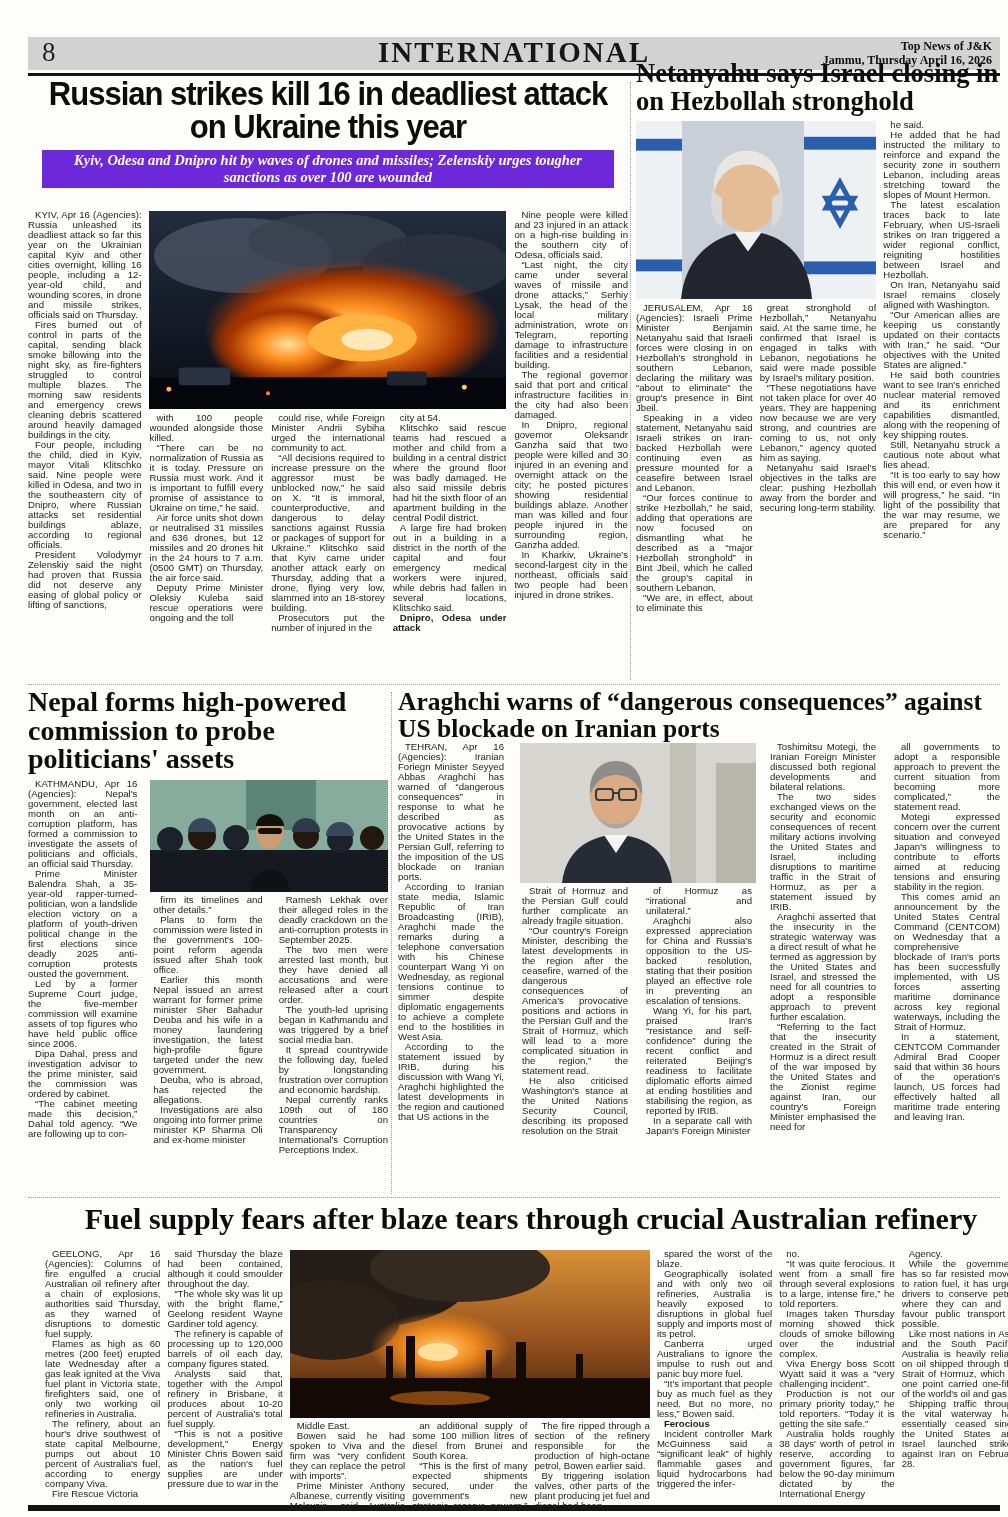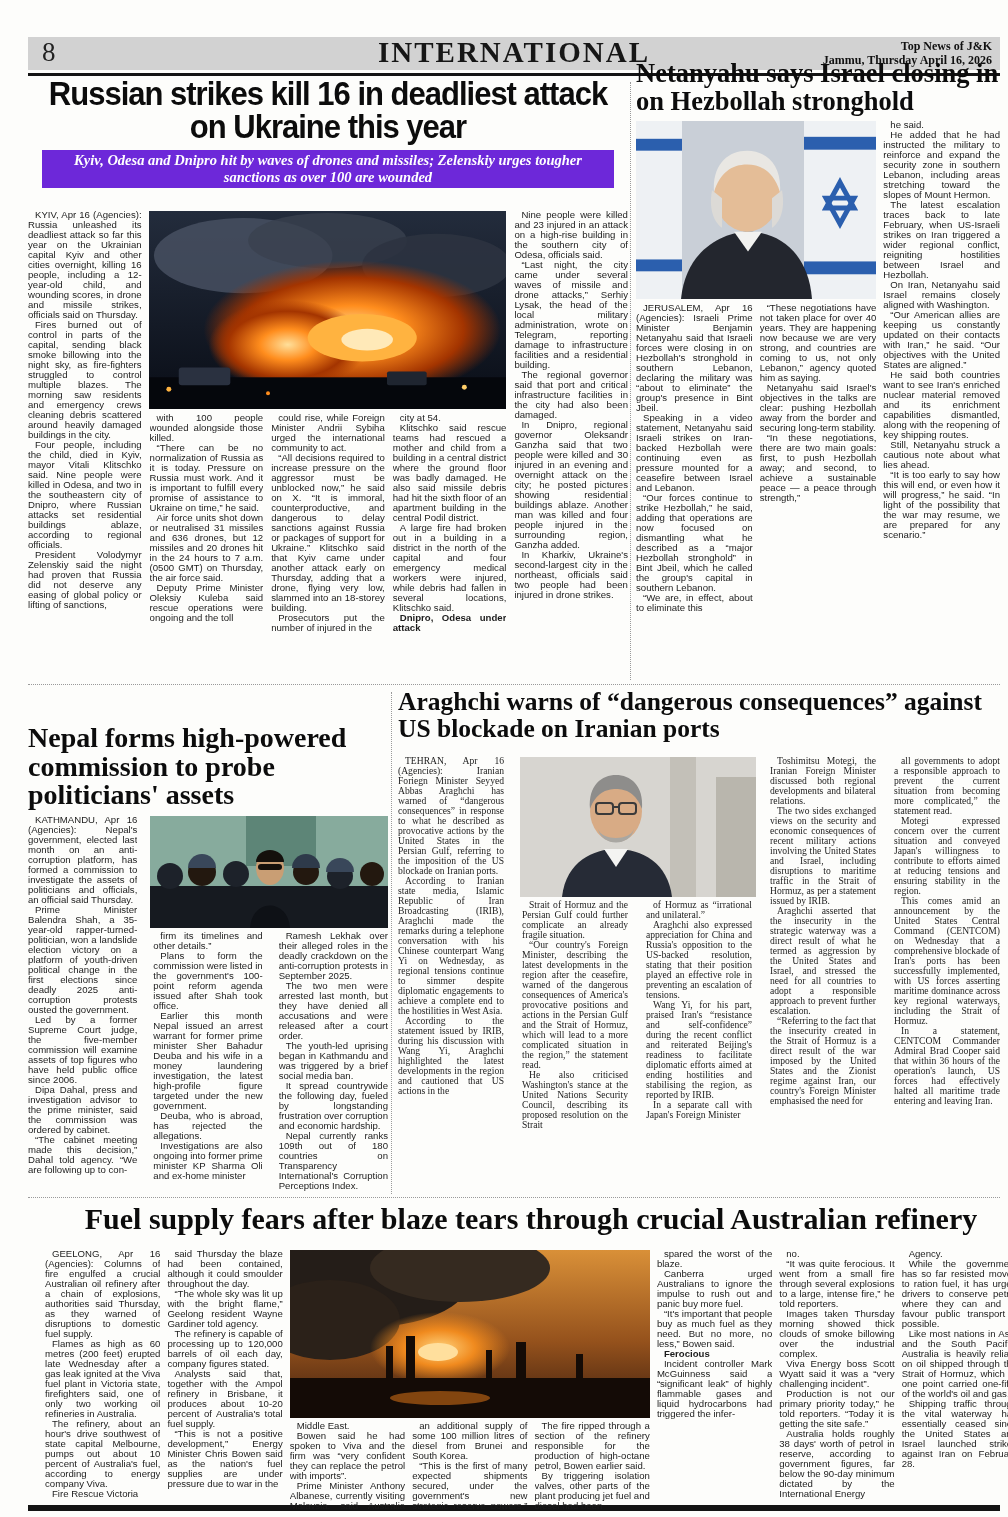--- a/index.html
+++ b/index.html
@@ -79,33 +79,33 @@
     font-size: 26.5px; line-height: 27.5px; color: #0c0c0c;
   }
   #art-netanyahu .body { margin-top: 5px; gap: 7px; height: 542px; }
   #netanyahu-photo { left: 0; top: 1px; width: 240px; height: 178px; }
   #art-netanyahu .under-photo { padding-top: 183px; }
 
   
   #art-nepal { left: 28px; top: 688px; width: 360px; height: 506px; }
   #art-nepal h1 {
     font-family: "Liberation Serif", serif; font-weight: bold;
-    font-size: 28px; line-height: 28.5px; color: #0c0c0c; margin-top: 36px;
+    font-size: 28px; line-height: 28.5px; color: #0c0c0c;
   }
   #art-nepal .body { margin-top: 5px; gap: 16px; height: 412px; justify-content: center; }
   #nepal-photo { left: 122px; top: 1px; width: 238px; height: 112px; }
   #art-nepal .under-photo { padding-top: 116px; }
 
   
   #art-araghchi { left: 398px; top: 688px; width: 602px; height: 506px; }
   #art-araghchi h1 {
     font-family: "Liberation Serif", serif; font-weight: bold;
     font-size: 25.5px; line-height: 27px; color: #0c0c0c;
   }
-  #art-araghchi .body { margin-top: 14px; gap: 18px; height: 444px; font-family: Liberation Serif, serif; }
+  #art-araghchi .body { margin-top: 0; gap: 18px; height: 444px; }
   #araghchi-photo { left: 122px; top: 1px; width: 236px; height: 140px; }
   #art-araghchi .under-photo { padding-top: 144px; }
 
   
   #art-refinery { left: 45px; top: 1203px; width: 972px; height: 300px; }
   #art-refinery h1 {
     text-align: center; font-family: "Liberation Serif", serif; font-weight: bold;
     font-size: 30px; line-height: 32px; color: #0c0c0c;
   }
   #art-refinery .body { margin-top: 14px; gap: 7px; height: 260px; }
@@ -203,23 +203,23 @@
   <section class="article" id="art-netanyahu">
     <h1>Netanyahu says Israel closing in on Hezbollah stronghold</h1>
     <div class="body">
       <div class="col under-photo">
           <p>JERUSALEM, Apr 16 (Agencies): Israeli Prime Minister Benjamin Netanyahu said that Israeli forces were closing in on Hezbollah's stronghold in southern Lebanon, declaring the military was “about to eliminate” the group's presence in Bint Jbeil.</p>
           <p>Speaking in a video statement, Netanyahu said Israeli strikes on Iran-backed Hezbollah were continuing even as pressure mounted for a ceasefire between Israel and Lebanon.</p>
           <p>“Our forces continue to strike Hezbollah,” he said, adding that operations are now focused on dismantling what he described as a “major Hezbollah stronghold” in Bint Jbeil, which he called the group's capital in southern Lebanon.</p>
           <p>“We are, in effect, about to eliminate this</p>
         </div>
       <div class="col under-photo">
+          <p>great stronghold of Hezbollah,” Netanyahu said. At the same time, he confirmed that Israel is engaged in talks with Lebanon, negotiations he said were made possible by Israel's military position.</p>
           <p>“These negotiations have not taken place for over 40 years. They are happening now because we are very strong, and countries are coming to us, not only Lebanon,” agency quoted him as saying.</p>
           <p>Netanyahu said Israel's objectives in the talks are clear: pushing Hezbollah away from the border and securing long-term stability.</p>
-          <p>“In these negotiations, there are two main goals: first, to push Hezbollah away; and second, to achieve a sustainable peace — a peace through strength,”</p>
         </div>
       <div class="col">
           <p>he said.</p>
           <p>He added that he had instructed the military to reinforce and expand the security zone in southern Lebanon, including areas stretching toward the slopes of Mount Hermon.</p>
           <p>The latest escalation traces back to late February, when US-Israeli strikes on Iran triggered a wider regional conflict, reigniting hostilities between Israel and Hezbollah.</p>
           <p>On Iran, Netanyahu said Israel remains closely aligned with Washington.</p>
           <p>“Our American allies are keeping us constantly updated on their contacts with Iran,” he said. “Our objectives with the United States are aligned.”</p>
           <p>He said both countries want to see Iran's enriched nuclear material removed and its enrichment capabilities dismantled, along with the reopening of key shipping routes.</p>
           <p>Still, Netanyahu struck a cautious note about what lies ahead.</p>
           <p>“It is too early to say how this will end, or even how it will progress,” he said. “In light of the possibility that the war may resume, we are prepared for any scenario.”</p>
@@ -366,20 +366,21 @@
       <div class="col under-photo">
           <p>an additional supply of some 100 million litres of diesel from Brunei and South Korea.</p>
           <p>“This is the first of many expected shipments secured, under the government's new strategic reserve powers,” he told a news conference.</p>
         </div>
       <div class="col under-photo">
           <p>The fire ripped through a section of the refinery responsible for the production of high-octane petrol, Bowen earlier said.</p>
           <p>By triggering isolation valves, other parts of the plant producing jet fuel and diesel had been</p>
         </div>
       <div class="col">
           <p>spared the worst of the blaze.</p>
+          <p>Geographically isolated and with only two oil refineries, Australia is heavily exposed to disruptions in global fuel supply and imports most of its petrol.</p>
           <p>Canberra urged Australians to ignore the impulse to rush out and panic buy more fuel.</p>
           <p>“It's important that people buy as much fuel as they need. But no more, no less,” Bowen said.</p>
           <p style="font-weight: bold;">Ferocious</p>
           <p>Incident controller Mark McGuinness said a “significant leak” of highly flammable gases and liquid hydrocarbons had triggered the infer-</p>
         </div>
       <div class="col">
           <p>no.</p>
           <p>“It was quite ferocious. It went from a small fire through several explosions to a large, intense fire,” he told reporters.</p>
           <p>Images taken Thursday morning showed thick clouds of smoke billowing over the industrial complex.</p>
           <p>Viva Energy boss Scott Wyatt said it was a “very challenging incident”.</p>

